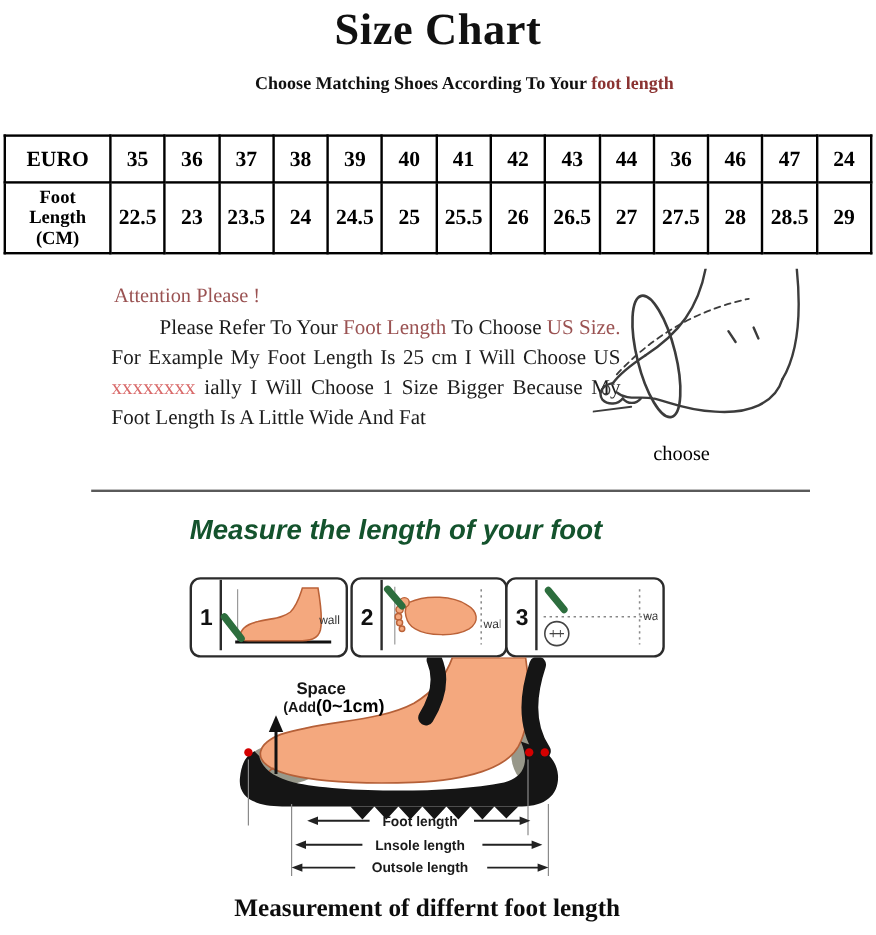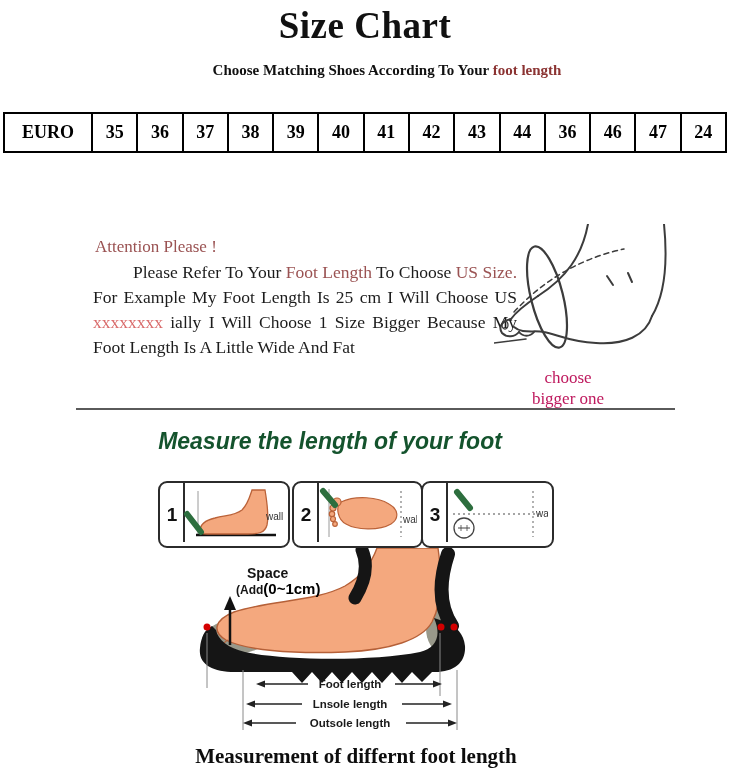--- a/index.html
+++ b/index.html
@@ -18,21 +18,21 @@
   tr.r1 th, tr.r1 td{height:37px;font-size:18px;margin-top:11px;}
   tr.r2 th, tr.r2 td{height:57px;font-size:18px;}
   .hline{display:block;font-size:15.5px;line-height:17px;}
 
   
   .attn-head{top:237px;left:95px;width:420px;font-size:17px;color:#9a5252;}
   .attn-p{top:260px;left:93px;width:424px;font-size:17.5px;line-height:25px;text-align:justify;
           text-indent:40px;color:#1c1c1c;font-family:Liberation Serif, serif;}
   .hl{color:#9a5252;}
   .redx{color:#d96a6a;}
-  .choose-note{top:367px;left:498px;width:140px;text-align:center;font-size:17px;line-height:21px;color:#be185d;}
+  .choose-note{top:367px;left:498px;width:140px;text-align:center;font-size:17px;line-height:21px;color:#000000;}
 
   .divider{top:408px;left:76px;width:599px;height:2px;background:#5a5a5a;}
 
   
   .measure-head{top:428px;left:0;width:660px;text-align:center;
         font-family:"Liberation Sans",sans-serif;font-weight:bold;font-style:italic;
         font-size:23px;color:#14532d;}
   .panel{position:absolute;top:481px;height:63px;border:2px solid #2b2b2b;border-radius:9px;
         background:#fff;overflow:hidden;}
   .p1{left:158px;width:128px;} .p2{left:292px;width:127px;} .p3{left:421px;width:129px;}
@@ -72,20 +72,41 @@
       <td>40</td>
       <td>41</td>
       <td>42</td>
       <td>43</td>
       <td>44</td>
       <td>36</td>
       <td>46</td>
       <td>47</td>
       <td>24</td>
     </tr>
+    <tr class="r2">
+      <th>
+        <span class="hline">Foot</span>
+        <span class="hline">Length</span>
+        <span class="hline">(CM)</span>
+      </th>
+      <td>22.5</td>
+      <td>23</td>
+      <td>23.5</td>
+      <td>24</td>
+      <td>24.5</td>
+      <td>25</td>
+      <td>25.5</td>
+      <td>26</td>
+      <td>26.5</td>
+      <td>27</td>
+      <td>27.5</td>
+      <td>28</td>
+      <td>28.5</td>
+      <td>29</td>
+    </tr>
   </tbody>
     </table>
 
   <div class="abs attn-head">Attention Please !</div>
   <div class="abs attn-p"><span>Please Refer To Your </span><span class="hl">Foot Length</span><span> To Choose </span><span class="hl">US Size.</span><span> For Example My Foot Length Is 25 cm I Will Choose US </span><span class="redx">xxxxxxxx</span><span> ially I Will Choose 1 Size Bigger Because My Foot Length Is A Little Wide And Fat</span></div>
 
   <svg class="abs" style="top:224px;left:494px;" width="222" height="142" viewBox="0 0 222 142">
     <g fill="none" stroke="#3c3c3c" stroke-width="2" stroke-linecap="round">
       <path d="M170,0 C174,40 170,72 158,92"></path>
       <path d="M94,0 C88,32 72,54 44,72"></path>
@@ -97,21 +118,20 @@
       <path d="M113,52 l6,9"></path>
       <path d="M134,49 l4,9"></path>
       <path d="M20,88 C55,50 96,32 130,25" stroke-width="1.5" stroke-dasharray="5,4"></path>
       <ellipse cx="53" cy="73" rx="16" ry="52" transform="rotate(-14 53 73)" stroke-width="2.2"></ellipse>
       <path d="M0,119 L32,115" stroke-width="1.6"></path>
     </g>
   </svg>
 
   <div class="abs choose-note">
     <span class="hline" style="font-size:17px;line-height:21px">choose</span>
-    <span class="hline" style="font-size:17px;line-height:21px">bigger one</span>
   </div>
 
   <div class="abs divider"></div>
 
   <div class="abs measure-head">Measure the length of your foot</div>
 
   <div class="panel p1">
     <svg width="124" height="59" viewBox="0 0 124 59">
       <line x1="24" y1="0" x2="24" y2="59" stroke="#2b2b2b" stroke-width="2"></line>
       <text x="12" y="38" text-anchor="middle" class="svgtxt" font-size="19" font-weight="bold" fill="#111">1</text>

